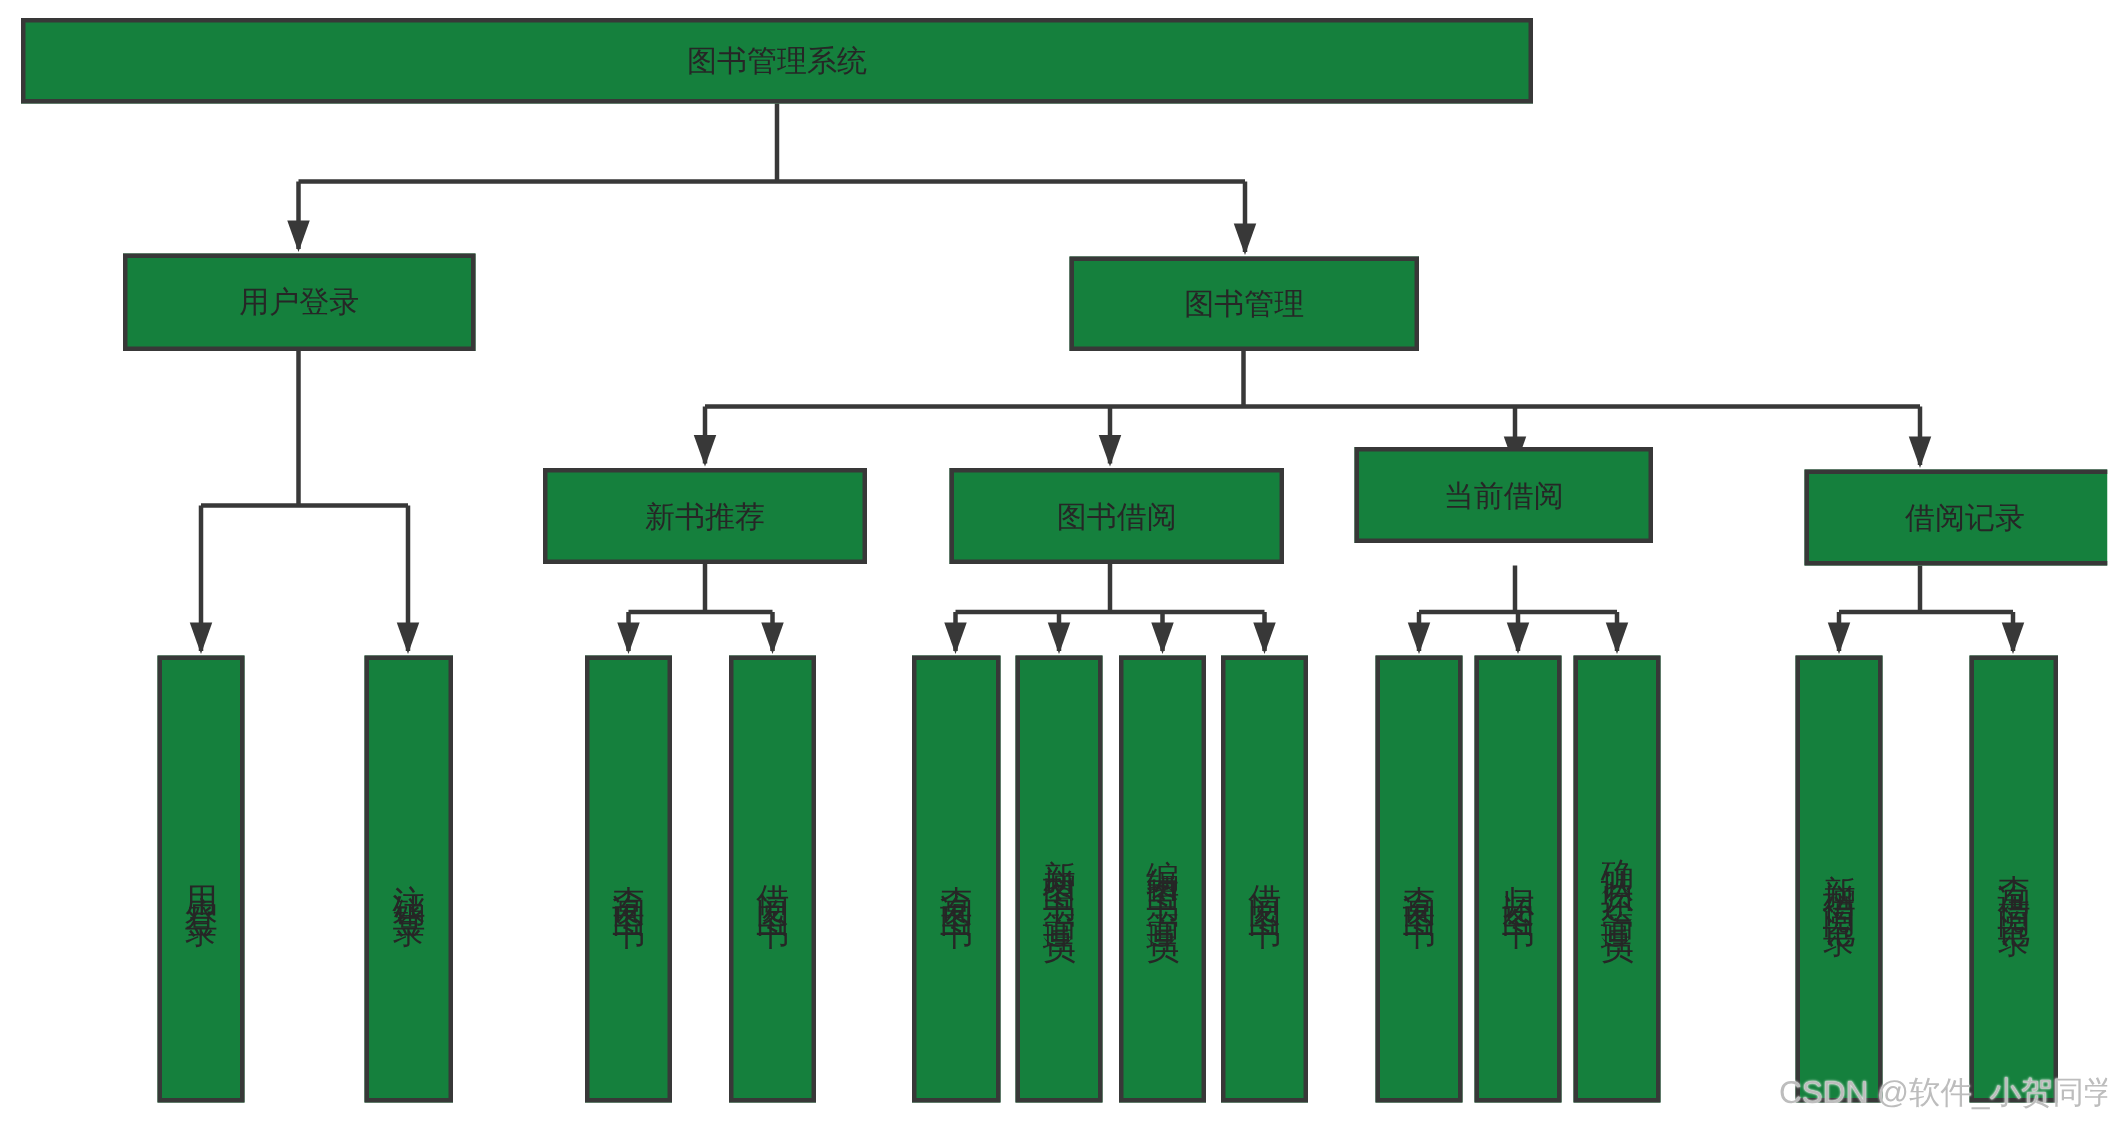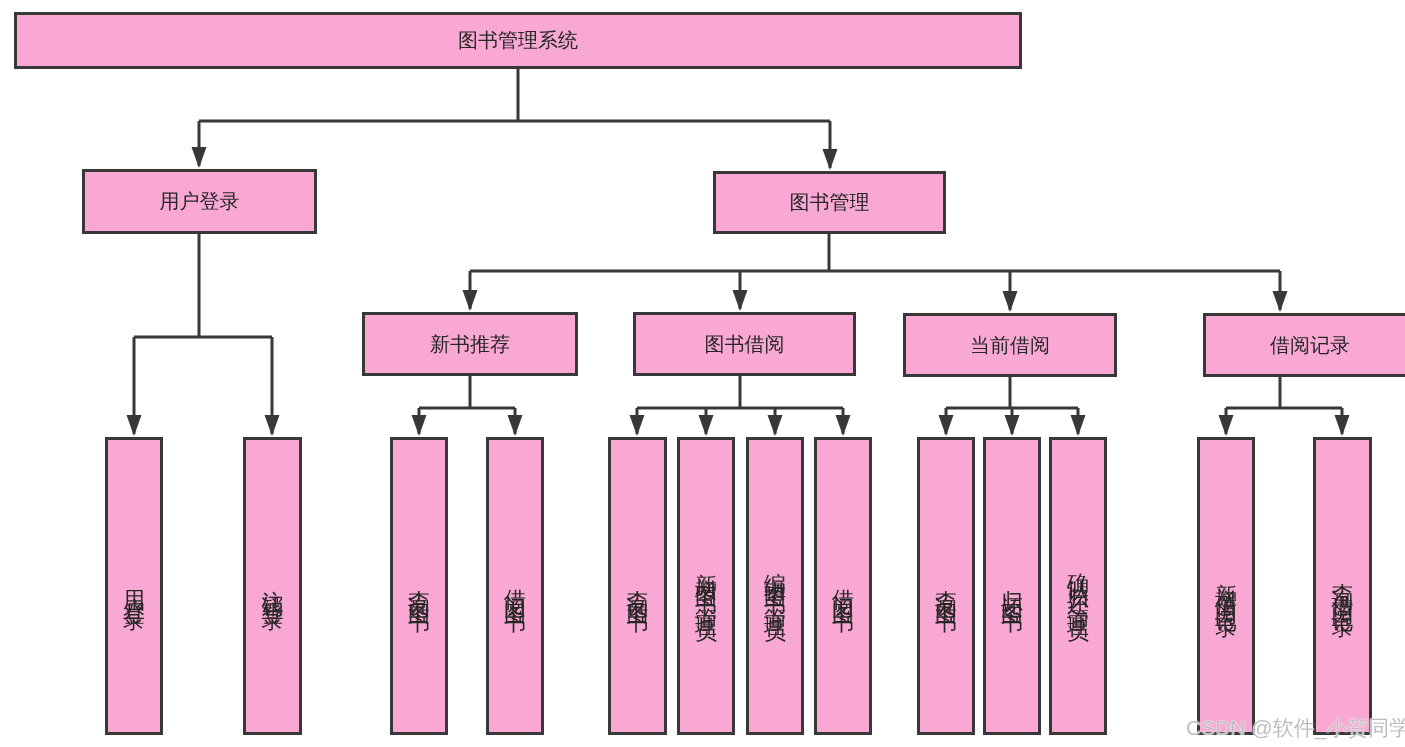--- a/index.html
+++ b/index.html
@@ -23,21 +23,21 @@
     fill: none;
   }
   .wires polygon {
     fill: #383838;
     stroke: none;
   }
   .box {
     position: absolute;
     box-sizing: border-box;
     border: 3px solid #383838;
-    background: #f9a8d4;
+    background: #15803d;
     display: flex;
     align-items: center;
     justify-content: center;
     z-index: 1;
     color: #262626;
     font-size: 20px;
     white-space: nowrap;
     font-family: Liberation Serif, serif;
   }
   .leaf { top: 437px; height: 298px; }
@@ -137,21 +137,21 @@
   <div class="box" style="left:713px; top:171px; width:233px; height:63px;text-align:center;">
     <span>图书管理</span>
   </div>
 
   <div class="box" style="left:362px; top:312px; width:216px; height:64px;">
     <span>新书推荐</span>
   </div>
   <div class="box" style="left:633px; top:312px; width:223px; height:64px;">
     <span>图书借阅</span>
   </div>
-  <div class="box" style="left:903px; top:313px; width:214px; height:64px;">
+  <div class="box" style="left:903px; top:298px; width:199px; height:64px;">
     <span>当前借阅</span>
   </div>
   <div class="box" style="left:1173px; top:313px; width:214px; height:64px;margin-left:30px;">
     <span>借阅记录</span>
   </div>
 
   <div class="box leaf" style="left:105px; width:58px;">
     <span class="vtext">用户登录</span>
   </div>
   <div class="box leaf" style="left:243px; width:59px;">

